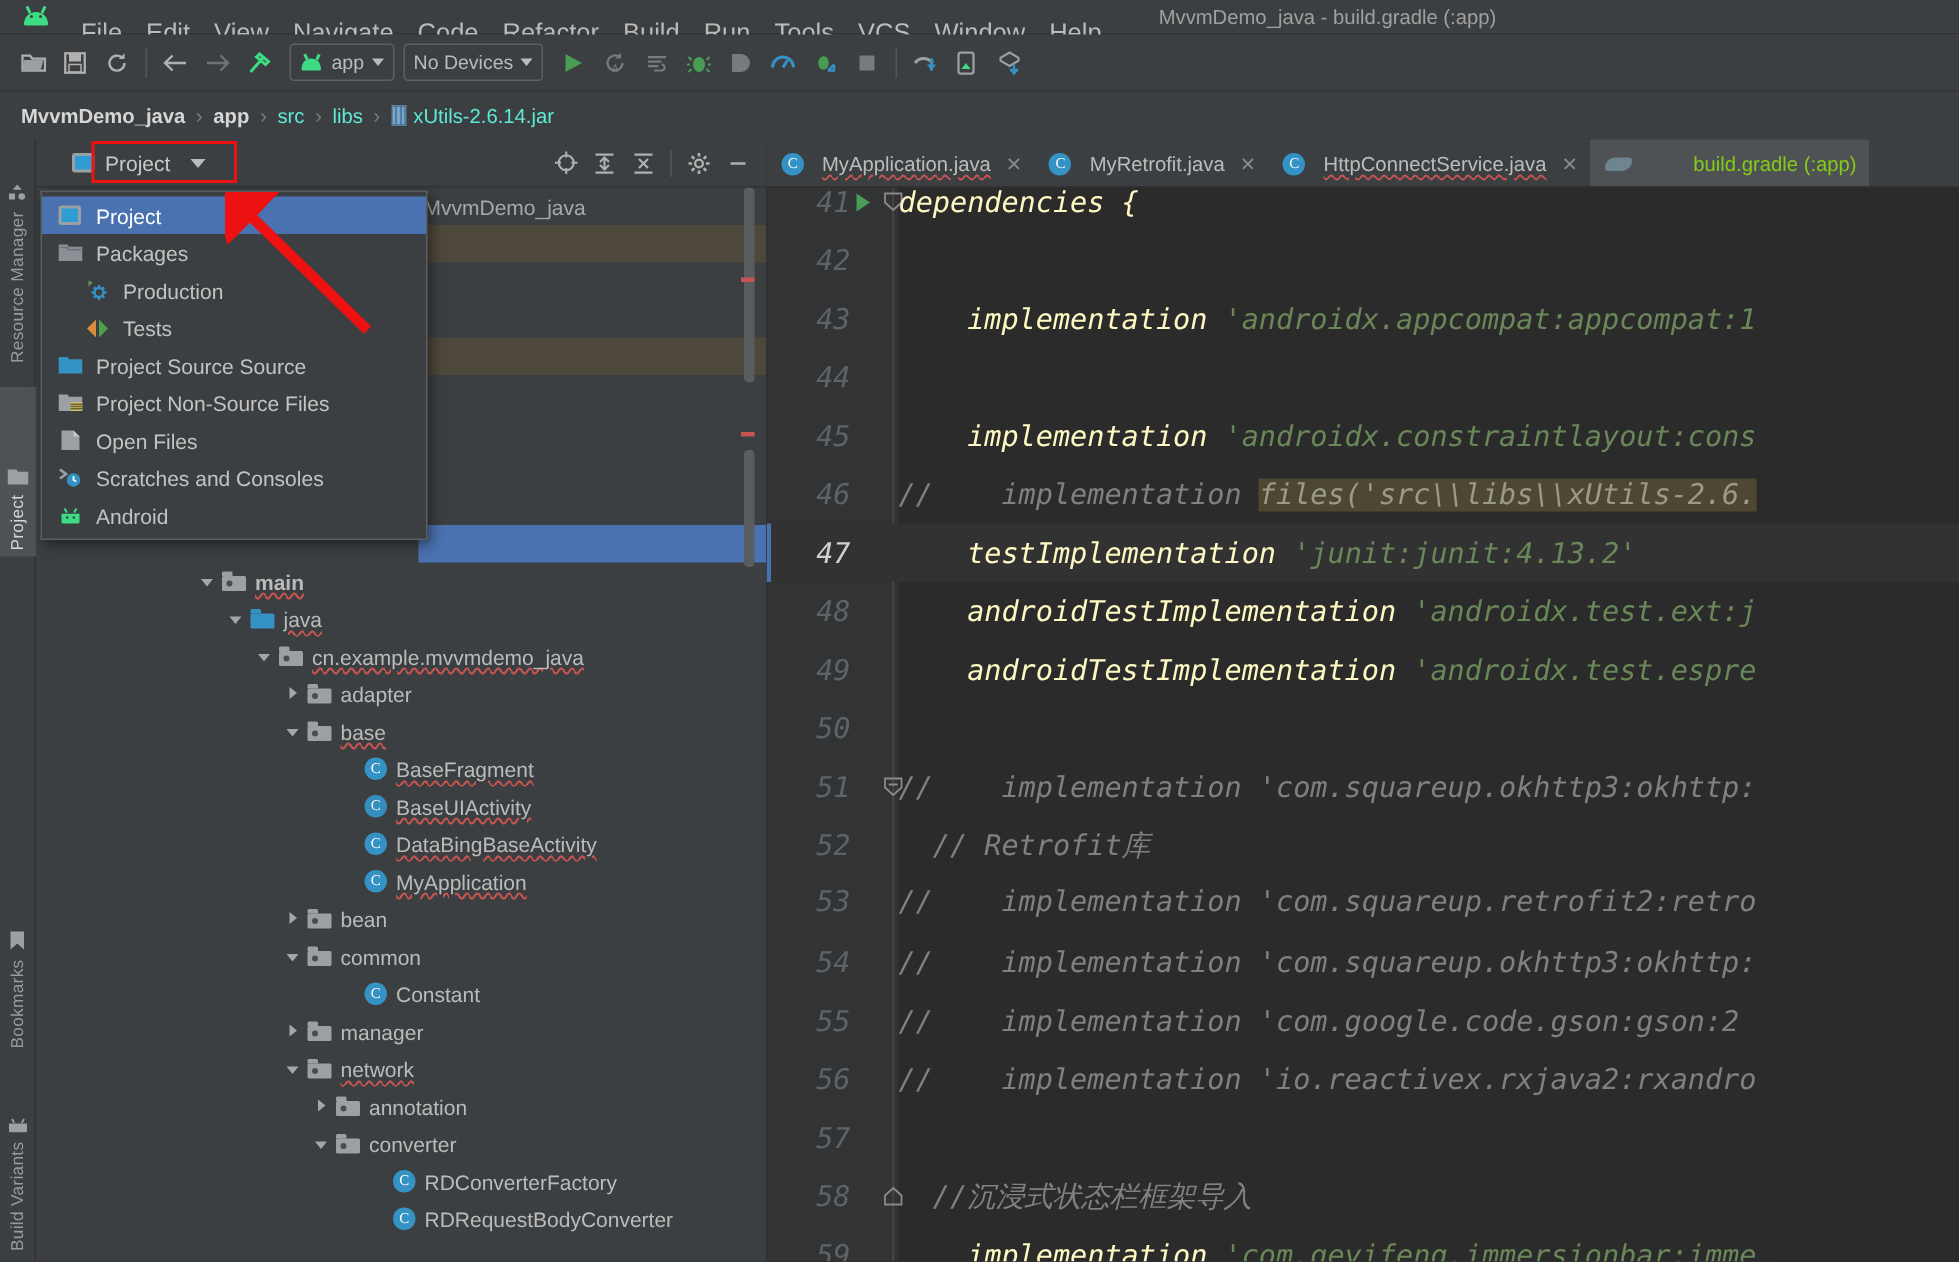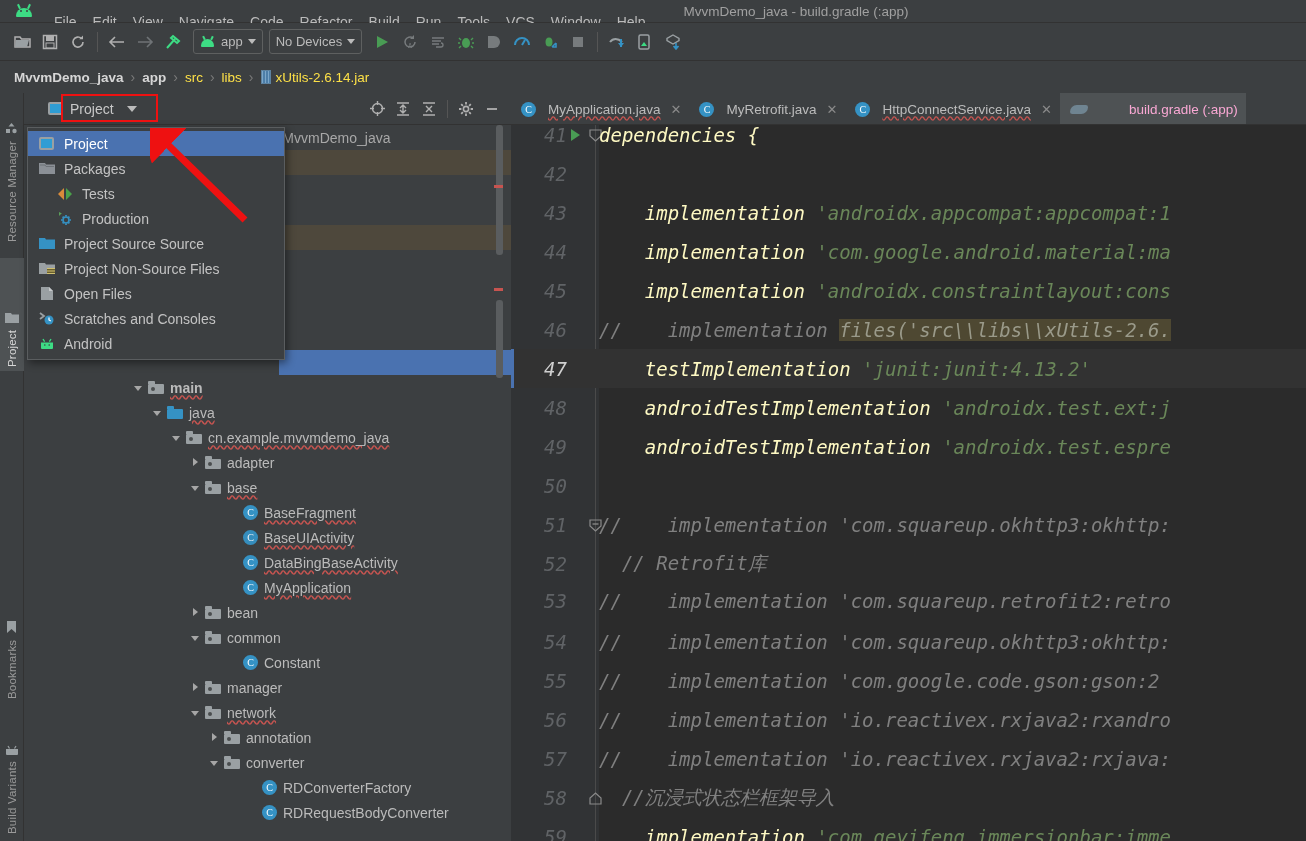--- a/index.html
+++ b/index.html
@@ -23,21 +23,21 @@
     position: absolute; left: 2px; top: 5px; width: 16px; height: 9px;
     background: #3ddc84; border-radius: 8px 8px 1px 1px;
   }
   .droid-logo .ear { position: absolute; width: 2px; height: 5px; background: #3ddc84; }
   .droid-logo .ear.l { left: 4px; top: 1px; transform: rotate(-25deg); }
   .droid-logo .ear.r { left: 14px; top: 1px; transform: rotate(25deg); }
   .droid-logo .eye { position: absolute; width: 2px; height: 2px; background:#3c3f41; border-radius:50%; top:7px;}
   .droid-logo .eye.l { left: 6px; }
   .droid-logo .eye.r { left: 12px; }
   .menu-item {
-    font-size: 14px; color: #bbbbbb; padding: 2px 8px; white-space: nowrap; margin-top: 21px;
+    font-size: 17px; color: #bbbbbb; padding: 2px 8px; white-space: nowrap; margin-top: 21px;
   }
   .menu-item u { text-decoration: underline; }
   .win-title {
     font-size: 13.5px; color: #a0a0a0; margin-left: 30px; white-space: nowrap;
   }
 
   
   .toolbar {
     position: absolute; left: 0; top: 23px; width: 1306px; height: 38px;
     background: #3c3f41; display: flex; align-items: center; padding-left: 8px;
@@ -56,21 +56,21 @@
   .mini-droid .e { position:absolute; width:1.5px; height:4px; background:#3ddc84; }
   .mini-droid .e.l{left:3px;top:0;transform:rotate(-25deg);}
   .mini-droid .e.r{left:11px;top:0;transform:rotate(25deg);}
 
   
   .breadcrumb {
     position: absolute; left: 0; top: 61px; width: 1306px; height: 32px;
     background: #3c3f41; display: flex; align-items: center; padding-left: 14px;
     font-size: 13.5px; gap: 0px;
   }
-  .bc-item { color: #fde047; }
+  .bc-item { color: #5eead4; }
   .bc-item.bold { color: #d6d6d6; font-weight: bold; }
   .bc-sep { color: #7a7a7a; margin: 0 7px; font-size: 14px; }
   .jar-icon {
     width: 10px; height: 14px; margin-right: 5px; display:inline-block;
     background: repeating-linear-gradient(90deg,#7ba6c9 0 1.5px,#4d7ea8 1.5px 3px);
     border: 1px solid #5d82a0; vertical-align: -2px;
   }
 
   
   .leftstrip {
@@ -170,21 +170,21 @@
   
   .editor { position: absolute; left: 511px; top: 93px; width: 795px; height: 748px; background: #2b2b2b; }
   .tabstrip {
     position: absolute; left:0; top:0; width: 795px; height: 32px; background: #3c3f41;
     display: flex; align-items: stretch;
   }
   .etab {
     display:flex; align-items:center; padding: 0 8px 0 10px; gap:6px;
     font-size: 13.5px; color: #bcbcbc; position:relative;
   }
-  .etab.active { background: #4e5254; color: #f9a8d4; gap: 41px; }
+  .etab.active { background: #4e5254; color: #84cc16; gap: 41px; }
   .etab .x { color: #8a8a8a; font-size: 13px; margin-left: 4px; }
   .gradle-ic { width:18px;height:13px;position:relative; flex:0 0 auto;}
   .gradle-ic .el { position:absolute; left:0; top:2px; width:18px;height:9px; background:#6f8491; border-radius:9px 3px 9px 3px; }
 
   .codearea { position:absolute; left:0; top:32px; width: 795px; height: 716px; background:#2b2b2b; overflow:hidden; }
   .gutter { position:absolute; left:0; top:0; width:88px; height:716px; background:#313335; }
   .codeline { position:absolute; left:0; width:795px; height:39px; display:flex; align-items:center;font-style:italic; }
   .codeline.cur { background:#323232; }
   .lnum {
     position:absolute; left:0; width:56px; text-align:right; color:#606366;
@@ -625,37 +625,37 @@
             <svg width="16" height="13">
               <path d="M0 1h6l1 1.5h9V12H0z" fill="#8b9096"></path>
               <path d="M1 3h5l1 1.5h8" fill="none" stroke="#6d7277"></path>
             </svg>
           </span>
           <span>Packages</span>
         </div>
         <div class="pop-item">
           <span class="pop-indent"></span>
           <span class="pop-ic">
-            <svg width="16" height="14">
-              <path d="M7 1v12L1 7z" fill="#d98b3a"></path>
-              <path d="M9 1v12l6-6z" fill="#4aa14a"></path>
-            </svg>
-          </span>
-          <span>Tests</span>
-        </div>
-        <div class="pop-item">
-          <span class="pop-indent"></span>
-          <span class="pop-ic">
             <svg width="16" height="15">
               <circle cx="9" cy="9" r="3" fill="none" stroke="#3592c4" stroke-width="1.6"></circle>
               <path d="M9 4v1.5M9 12.5V14M4 9h1.5M12.5 9H14M5.6 5.6l1 1M11.4 11.4l1 1M12.4 5.6l-1 1M6.6 11.4l-1 1" stroke="#3592c4" stroke-width="1.7"></path>
               <path d="M2 1l2 2-2 2M2 1l3 1.5L2 4" fill="#5a9e5a"></path>
             </svg>
           </span>
           <span>Production</span>
+        </div>
+        <div class="pop-item">
+          <span class="pop-indent"></span>
+          <span class="pop-ic">
+            <svg width="16" height="14">
+              <path d="M7 1v12L1 7z" fill="#d98b3a"></path>
+              <path d="M9 1v12l6-6z" fill="#4aa14a"></path>
+            </svg>
+          </span>
+          <span>Tests</span>
         </div>
         <div class="pop-item">
           <span class="pop-ic">
             <svg width="16" height="13">
               <path d="M0 1h6l1 1.5h9V12H0z" fill="#3592c4"></path>
             </svg>
           </span>
           <span>Project Source Source</span>
         </div>
         <div class="pop-item">
@@ -753,21 +753,20 @@
           <div class="codeline" style="top: 29px;">
             <span class="lnum">42</span>
             <span class="ctext"></span>
           </div>
           <div class="codeline" style="top: 68px;">
             <span class="lnum">43</span>
             <span class="ctext"><span class="kw">&nbsp;&nbsp;&nbsp;&nbsp;implementation </span><span class="str">'androidx.appcompat:appcompat:1</span></span>
           </div>
           <div class="codeline" style="top: 107px;">
             <span class="lnum">44</span>
-            <span class="ctext"><span class="kw">&nbsp;&nbsp;&nbsp;&nbsp;implementation </span><span class="str">'com.google.android.material:ma</span></span>
           </div>
           <div class="codeline" style="top: 146px;">
             <span class="lnum">45</span>
             <span class="ctext"><span class="kw">&nbsp;&nbsp;&nbsp;&nbsp;implementation </span><span class="str">'androidx.constraintlayout:cons</span></span>
           </div>
           <div class="codeline" style="top: 185px;">
             <span class="lnum">46</span>
             <span class="ctext"><span class="cmt">//    implementation </span><span class="hlstr">files('src\\libs\\xUtils-2.6.</span></span>
           </div>
           <div class="codeline cur" style="top: 224px;">
@@ -810,21 +809,20 @@
           <div class="codeline" style="top: 536px;">
             <span class="lnum">55</span>
             <span class="ctext"><span class="cmt">//    implementation 'com.google.code.gson:gson:2</span></span>
           </div>
           <div class="codeline" style="top: 575px;">
             <span class="lnum">56</span>
             <span class="ctext"><span class="cmt">//    implementation 'io.reactivex.rxjava2:rxandro</span></span>
           </div>
           <div class="codeline" style="top: 614px;">
             <span class="lnum">57</span>
-            <span class="ctext"><span class="cmt">//    implementation 'io.reactivex.rxjava2:rxjava:</span></span>
           </div>
           <div class="codeline" style="top: 653px;">
             <span class="lnum">58</span>
             <span class="foldmark"><svg width="13" height="13">
                 <path d="M1 12h11V6L6.5 1 1 6z" fill="none" stroke="#8a8a8a" stroke-width="1.2"></path>
               </svg></span>
             <span class="ctext"><span class="cmt">&nbsp;&nbsp;//沉浸式状态栏框架导入</span></span>
           </div>
           <div class="codeline" style="top: 692px;">
             <span class="lnum">59</span>

